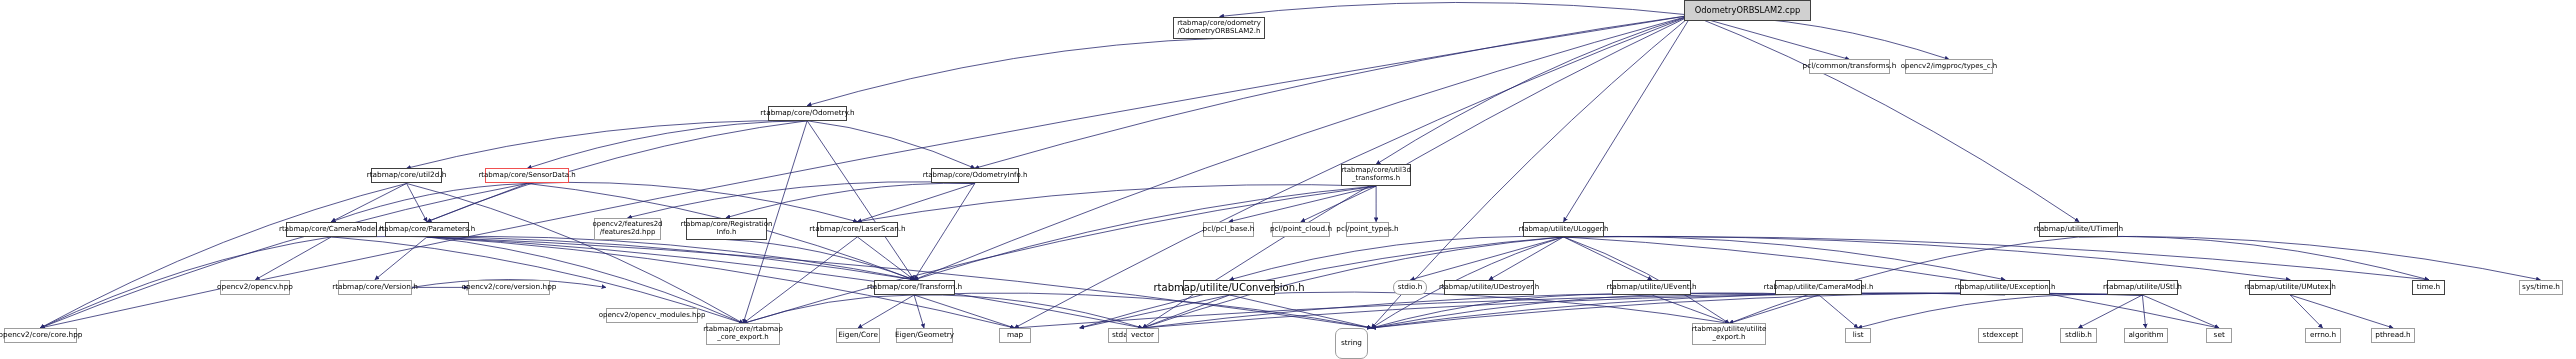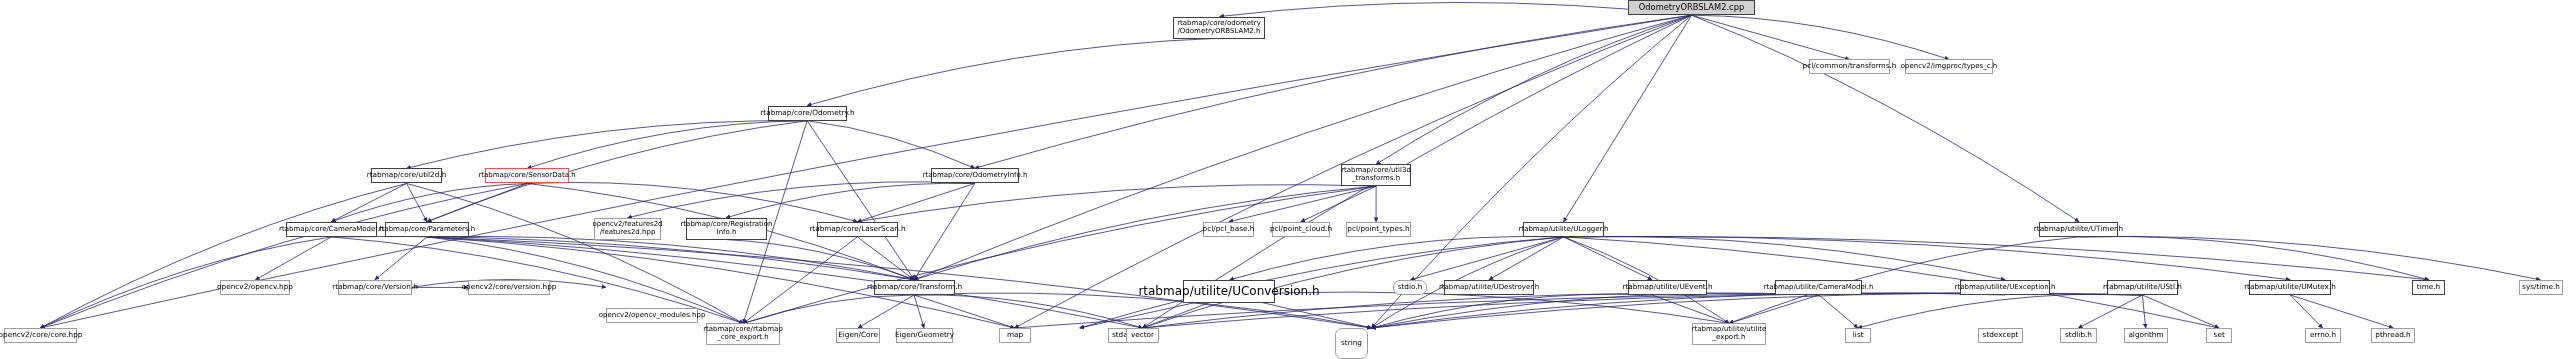--- a/index.html
+++ b/index.html
@@ -115,52 +115,52 @@
         <path d="M 3246 447 Q 2488.5 431.5 1731 497" fill="none" stroke="#28286e" stroke-width="1.2" marker-end="url(#arrow)"></path>
         <path d="M 3246 447 Q 2391.5 431.5 1537 497" fill="none" stroke="#28286e" stroke-width="1.2" marker-end="url(#arrow)"></path>
         <path d="M 3470 447 Q 3494.5 472 3519 497" fill="none" stroke="#28286e" stroke-width="1.2" marker-end="url(#arrow)"></path>
         <path d="M 3470 447 Q 3548 472 3626 497" fill="none" stroke="#28286e" stroke-width="1.2" marker-end="url(#arrow)"></path>
         <path d="M 3150 359 Q 3415 351 3680 424" fill="none" stroke="#28286e" stroke-width="1.2" marker-end="url(#arrow)"></path>
         <path d="M 3150 359 Q 3499.5 351 3849 424" fill="none" stroke="#28286e" stroke-width="1.2" marker-end="url(#arrow)"></path>
         <path d="M 3150 359 Q 2885 384 2620 490" fill="none" stroke="#28286e" stroke-width="1.2" marker-end="url(#arrow)"></path>
       </g>
   </svg>
   <div id="node-layer">
-      <div class="node root" style="left: 1628px; top: 0px; width: 127px; height: 15px;">OdometryORBSLAM2.cpp</div>
+      <div class="node root" style="left: 1684px; top: 0px; width: 127px; height: 21px;">OdometryORBSLAM2.cpp</div>
       <div class="node solid" style="left: 1173px; top: 16.5px; width: 92px; height: 22px; font-size: 7px;">rtabmap/core/odometry
 /OdometryORBSLAM2.h</div>
       <div class="node " style="left: 1809px; top: 59px; width: 81px; height: 15px; font-size: 7.3px;">pcl/common/transforms.h</div>
       <div class="node " style="left: 1905px; top: 59px; width: 88px; height: 15px; font-size: 7px;">opencv2/imgproc/types_c.h</div>
       <div class="node solid" style="left: 768px; top: 106px; width: 79px; height: 15px; font-size: 7.3px;">rtabmap/core/Odometry.h</div>
       <div class="node solid" style="left: 371px; top: 168px; width: 71px; height: 15px; font-size: 7.3px;">rtabmap/core/util2d.h</div>
       <div class="node hilite" style="left: 485px; top: 168px; width: 84px; height: 15px; font-size: 7px;">rtabmap/core/SensorData.h</div>
       <div class="node solid" style="left: 931px; top: 168px; width: 88px; height: 15px; font-size: 7px;">rtabmap/core/OdometryInfo.h</div>
       <div class="node solid" style="left: 1341px; top: 164px; width: 70px; height: 22px; font-size: 7px;">rtabmap/core/util3d
 _transforms.h</div>
       <div class="node solid" style="left: 286px; top: 222px; width: 91px; height: 15px; font-size: 7px;">rtabmap/core/CameraModel.h</div>
       <div class="node solid" style="left: 385px; top: 222px; width: 84px; height: 15px; font-size: 7px;">rtabmap/core/Parameters.h</div>
       <div class="node " style="left: 594px; top: 218px; width: 67px; height: 22px; font-size: 7px;">opencv2/features2d
 /features2d.hpp</div>
       <div class="node solid" style="left: 686px; top: 218px; width: 81px; height: 22px; font-size: 7px;">rtabmap/core/Registration
 Info.h</div>
       <div class="node solid" style="left: 817px; top: 222px; width: 81px; height: 15px; font-size: 7.3px;">rtabmap/core/LaserScan.h</div>
       <div class="node " style="left: 1203px; top: 222px; width: 51px; height: 15px; font-size: 7.3px;">pcl/pcl_base.h</div>
       <div class="node " style="left: 1272px; top: 222px; width: 58px; height: 15px; font-size: 7.3px;">pcl/point_cloud.h</div>
-      <div class="node " style="left: 1346px; top: 222px; width: 65px; height: 15px; font-size: 7.3px;">pcl/point_types.h</div>
+      <div class="node " style="left: 1346px; top: 222px; width: 43px; height: 15px; font-size: 7.3px;">pcl/point_types.h</div>
       <div class="node solid" style="left: 1523px; top: 222px; width: 81px; height: 15px; font-size: 7px;">rtabmap/utilite/ULogger.h</div>
       <div class="node solid" style="left: 2039px; top: 222px; width: 79px; height: 15px; font-size: 7.3px;">rtabmap/utilite/UTimer.h</div>
       <div class="node " style="left: 220px; top: 280px; width: 70px; height: 15px; font-size: 7.3px;">opencv2/opencv.hpp</div>
       <div class="node " style="left: 338px; top: 280px; width: 74px; height: 15px; font-size: 7.3px;">rtabmap/core/Version.h</div>
       <div class="node " style="left: 468px; top: 280px; width: 82px; height: 15px; font-size: 7.3px;">opencv2/core/version.hpp</div>
       <div class="node " style="left: 606px; top: 280px; width: 92px; height: 15px; font-size: 7px; margin-top: 28px;">opencv2/opencv_modules.hpp</div>
       <div class="node solid" style="left: 874px; top: 280px; width: 81px; height: 15px; font-size: 7.3px;">rtabmap/core/Transform.h</div>
-      <div class="node solid" style="left: 1183px; top: 280px; width: 92px; height: 23px; font-size: 12px;">rtabmap/utilite/UConversion.h</div>
+      <div class="node solid" style="left: 1183px; top: 280px; width: 92px; height: 15px; font-size: 10px;">rtabmap/utilite/UConversion.h</div>
       <div class="node " style="left: 1393px; top: 280px; width: 34px; height: 15px; font-size: 7.3px; border-radius: 7px;">stdio.h</div>
       <div class="node solid" style="left: 1444px; top: 280px; width: 90px; height: 15px; font-size: 7px;">rtabmap/utilite/UDestroyer.h</div>
-      <div class="node solid" style="left: 1612px; top: 280px; width: 79px; height: 15px; font-size: 7.3px; margin-left: 16px;">rtabmap/utilite/UEvent.h</div>
+      <div class="node solid" style="left: 1612px; top: 280px; width: 79px; height: 15px; font-size: 7.3px;">rtabmap/utilite/UEvent.h</div>
       <div class="node solid" style="left: 1775px; top: 280px; width: 87px; height: 15px; font-size: 7px;">rtabmap/utilite/CameraModel.h</div>
       <div class="node solid" style="left: 1960px; top: 280px; width: 90px; height: 15px; font-size: 7px;">rtabmap/utilite/UException.h</div>
       <div class="node solid" style="left: 2107px; top: 280px; width: 71px; height: 15px; font-size: 7.3px;">rtabmap/utilite/UStl.h</div>
       <div class="node solid" style="left: 2249px; top: 280px; width: 82px; height: 15px; font-size: 7.3px;">rtabmap/utilite/UMutex.h</div>
       <div class="node solid" style="left: 2412px; top: 280px; width: 33px; height: 15px; font-size: 7.3px;">time.h</div>
       <div class="node " style="left: 2519px; top: 280px; width: 44px; height: 15px; font-size: 7.3px;">sys/time.h</div>
       <div class="node " style="left: 4px; top: 328px; width: 73px; height: 15px; font-size: 7.3px;">opencv2/core/core.hpp</div>
       <div class="node " style="left: 706px; top: 323px; width: 74px; height: 22px; font-size: 7px;">rtabmap/core/rtabmap
 _core_export.h</div>
       <div class="node " style="left: 836px; top: 328px; width: 44px; height: 15px; font-size: 7.3px;">Eigen/Core</div>

